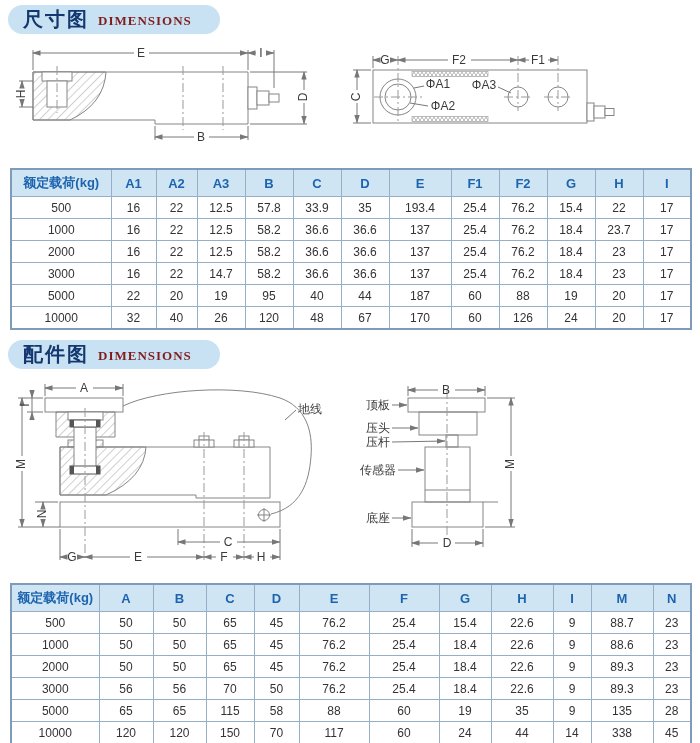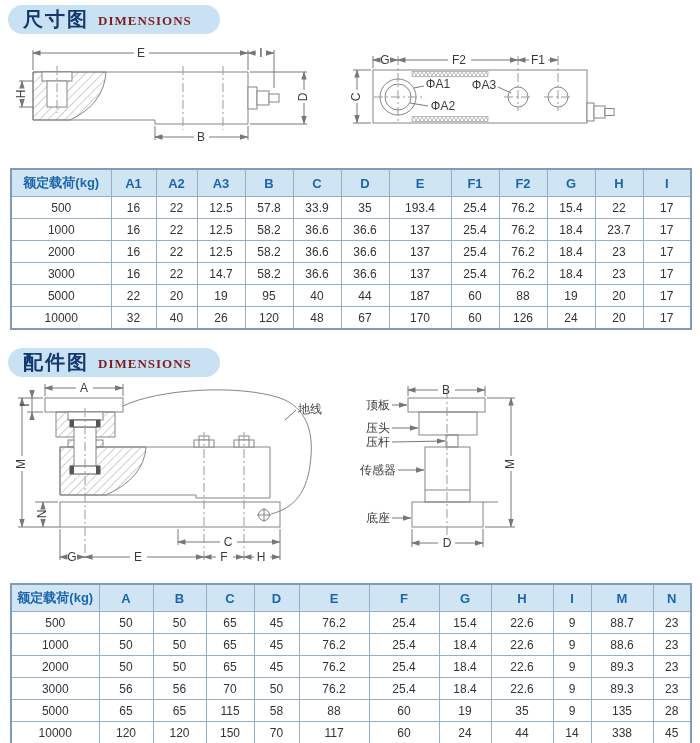--- a/index.html
+++ b/index.html
@@ -271,21 +271,21 @@
           <td>170</td>
           <td>60</td>
           <td>126</td>
           <td>24</td>
           <td>20</td>
           <td>17</td>
         </tr>
       </tbody>
     </table>
 
-  <div class="title-pill" style="top:348px;">
+  <div class="title-pill" style="top:340px;">
     <span class="title-cn">配件图</span>
     <span class="title-en">DIMENSIONS</span>
   </div>
 
   <svg class="drawing" style="left:8px;top:376px;" width="340" height="202" viewBox="0 0 340 202">
     <defs>
       <pattern id="am-h" patternUnits="userSpaceOnUse" width="6" height="6" patternTransform="rotate(45)">
         <line x1="0" y1="0" x2="0" y2="6" stroke="#a2a2a2" stroke-width="1"></line>
       </pattern>
       <marker id="am-ae" markerWidth="9" markerHeight="7" refX="8" refY="3.5" orient="auto" markerUnits="userSpaceOnUse">

